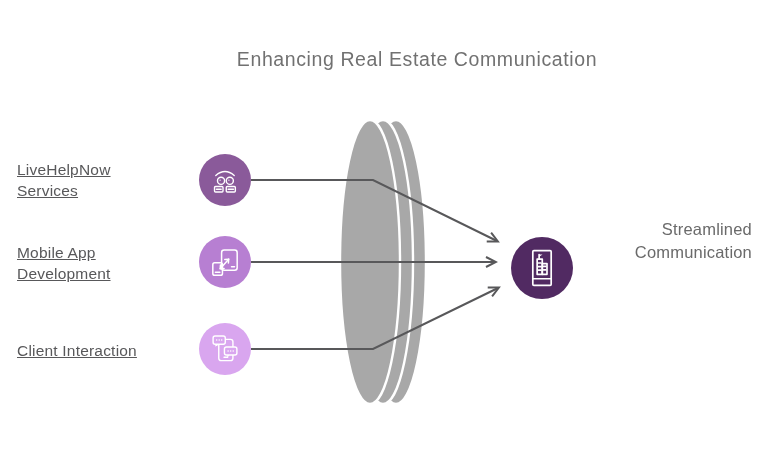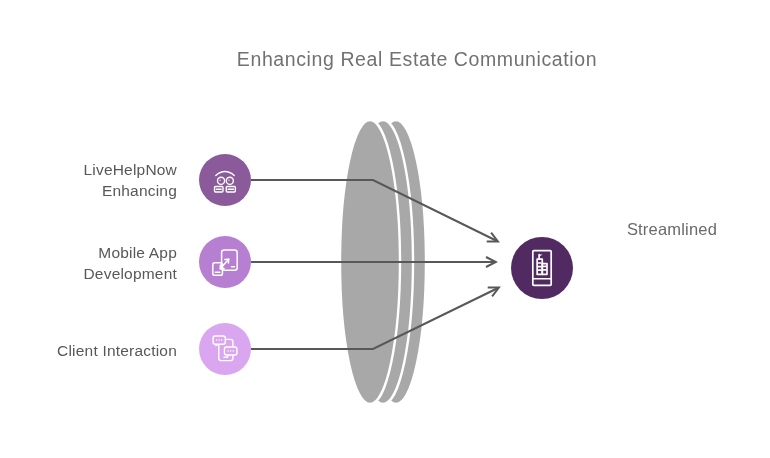--- a/index.html
+++ b/index.html
@@ -7,27 +7,27 @@
     position:relative;width:770px;height:458px;background:#fff;overflow:hidden;
     font-family:"Liberation Sans", sans-serif;
   }
   .title{
     position:absolute;top:48px;left:0;width:770px;text-align:center;
     font-size:19.5px;letter-spacing:.6px;color:var(--c-title);margin-left:32px;
   }
   .layer{position:absolute;left:0;top:0;width:770px;height:458px;}
   .label{position:absolute;width:160px;}
   .input-label{
-    text-align:right;color:var(--c-label);font-size:15.5px;line-height:21px;letter-spacing:.2px;
+    color:var(--c-label);font-size:15.5px;line-height:21px;letter-spacing:.2px;text-decoration:underline;
   }
   #label1{left:17px;top:159px;}
   #label2{left:17px;top:242px;}
   #label3{left:17px;top:341px;line-height:20px;}
   .output-label{
-    left:592px;top:218px;text-align:center;color:var(--c-output-label);
+    left:592px;top:218px;text-align:right;color:var(--c-output-label);
     font-size:16.5px;line-height:22.5px;letter-spacing:.2px;
   }
   .circle{
     position:absolute;border-radius:50%;
     display:flex;align-items:center;justify-content:center;
   }
   .in{width:52px;height:52px;}
   #c1{left:199px;top:154px;background:var(--c-input1);}
   #c2{left:199px;top:236px;background:var(--c-input2);}
   #c3{left:199px;top:323px;background:var(--c-input3);}
@@ -57,21 +57,21 @@
 
     <g fill="none" stroke="var(--c-line)" stroke-width="2">
       <path d="M251 180 L373 180 L497 241" marker-end="url(#arrowhead)"></path>
       <path d="M251 262 L495 262" marker-end="url(#arrowhead)"></path>
       <path d="M251 349 L373 349 L498 288" marker-end="url(#arrowhead)"></path>
     </g>
   </svg>
 
   <div class="label input-label" id="label1">
     <div>LiveHelpNow</div>
-    <div>Enhancing</div>
+    <div>Services</div>
   </div>
   <div class="label input-label" id="label3">
     <div>Client Interaction</div>
   </div>
   <div class="label input-label" id="label2">
     <div>Mobile App</div>
     <div>Development</div>
   </div>
 
   <div class="circle in" id="c1">
@@ -125,15 +125,16 @@
       <rect x="16.2" y="12.6" width="3.6" height="8.2"></rect>
       <path d="M13.8 9.2 V5.8"></path>
       <path d="M13.8 5.8 h2.6 l-2.6 1.7 z" fill="#fff" stroke="none"></path>
       <path d="M13.3 12.2 h1.9 M13.3 15 h1.9 M13.3 17.6 h1.9"></path>
       <path d="M17.2 14.8 h1.7 M17.2 17.4 h1.7"></path>
     </svg>
   </div>
 
   <div class="label output-label">
     <div>Streamlined</div>
+    <div>Communication</div>
   </div>
 
 </div>
 
 </body></html>

